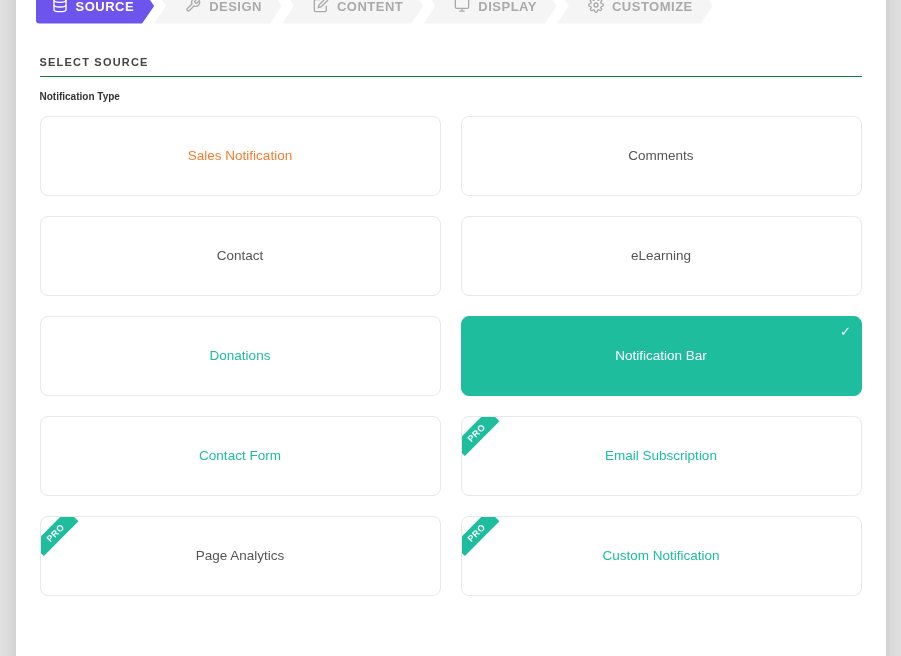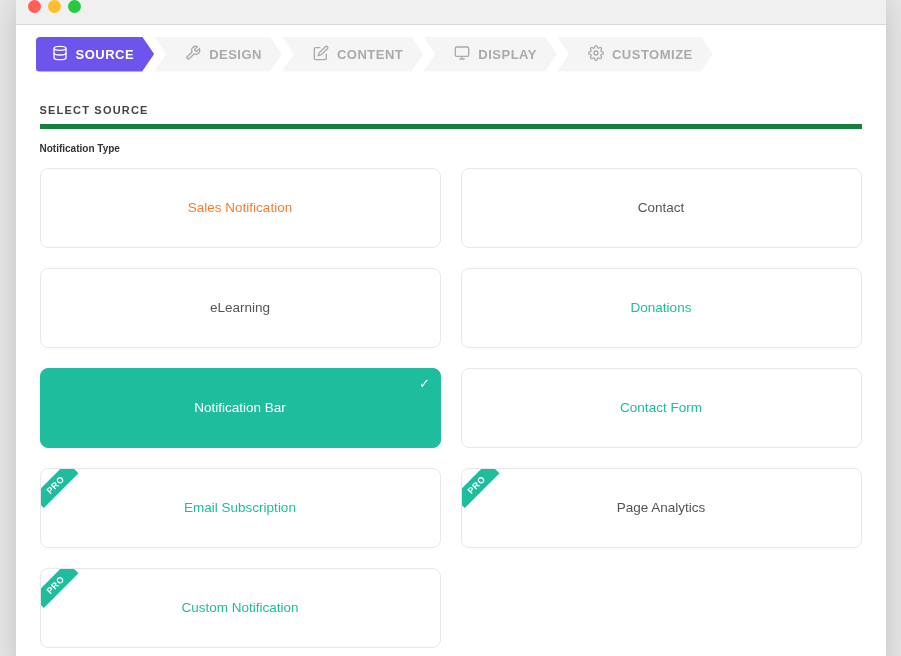--- a/index.html
+++ b/index.html
@@ -81,21 +81,21 @@
       padding: 20px 24px;
       background: #fff;
     }
 
     .section-label {
       font-size: 11px;
       font-weight: 700;
       color: #444;
       letter-spacing: 1.2px;
       margin-bottom: 14px;
-      border-bottom: 5px solid #15803d;
+      border-bottom: 1px solid #15803d;
       padding-bottom: 8px;
     }
 
     .notification-type-label {
       font-size: 10px;
       font-weight: 600;
       color: #333;
       margin-bottom: 14px;
       margin-top: 4px;
     }
@@ -245,20 +245,23 @@
     <div style="position:relative; margin-bottom:4px;">
       <div class="notification-type-label">Notification Type</div>
     </div>
 
     <div class="grid">
 
       <div class="card">
         <span class="card-label orange">Sales Notification</span>
       </div>
       <div class="card">
+        <span class="card-label">Comments</span>
+      </div>
+      <div class="card">
         <span class="card-label">Contact</span>
       </div>
 
       <div class="card">
         <span class="card-label">eLearning</span>
       </div>
       <div class="card">
         <span class="card-label teal">Donations</span>
       </div>
 

